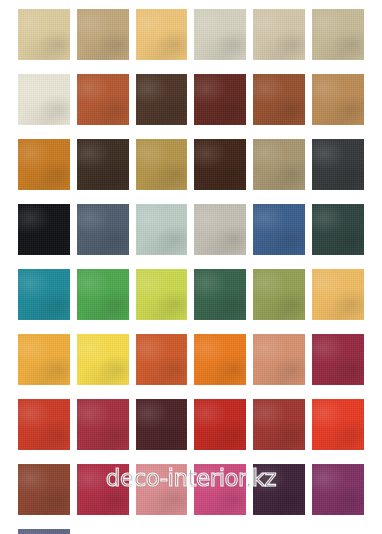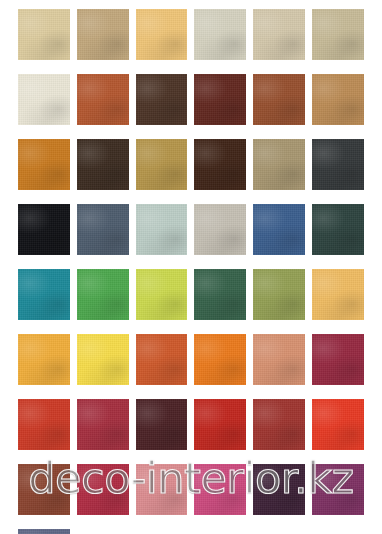--- a/index.html
+++ b/index.html
@@ -92,21 +92,21 @@
     height: 46px;
     display: flex;
     align-items: center;
     justify-content: center;
     pointer-events: none;
     z-index: 20;
   }
 
   #watermark-text {
     font-family: "DejaVu Sans", sans-serif;
-    font-size: 43px;
+    font-size: 23px;
     font-weight: 400;
     letter-spacing: -0.5px;
     color: rgba(255,255,255,0.03);
     -webkit-text-stroke: 1.1px rgba(255,255,255,0.92);
     text-shadow:
       0 0 1px rgba(120,120,120,0.55),
       0 1px 1px rgba(90,90,90,0.35);
     white-space: nowrap;
   }
 </style>

